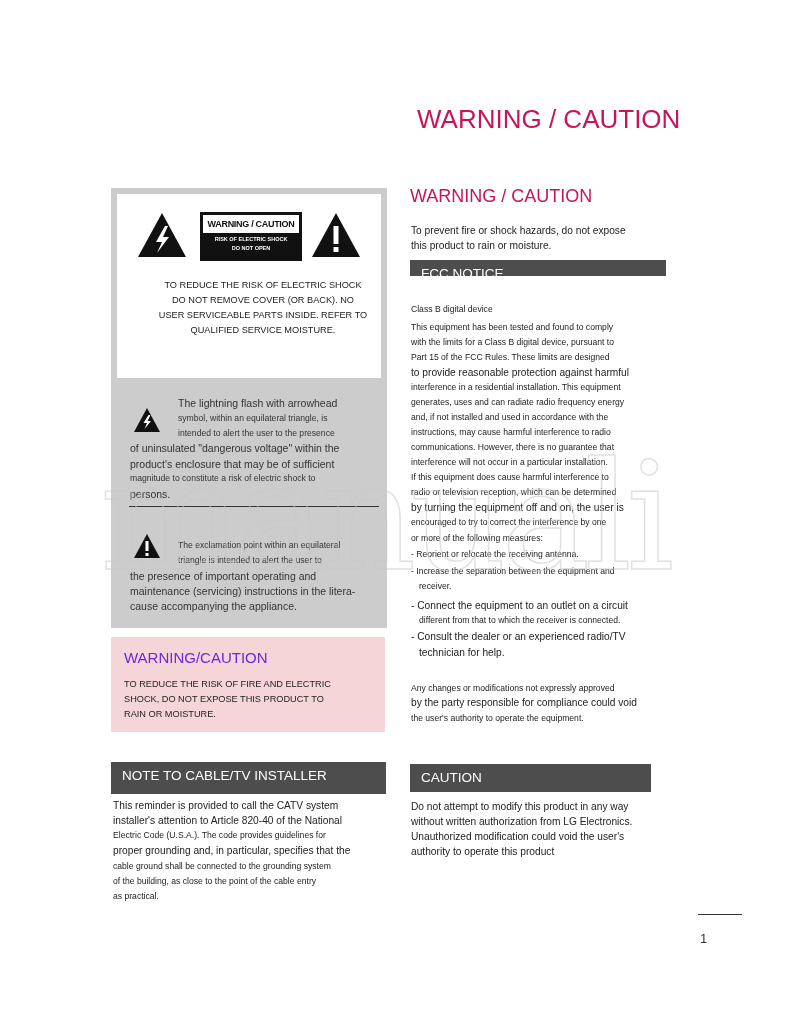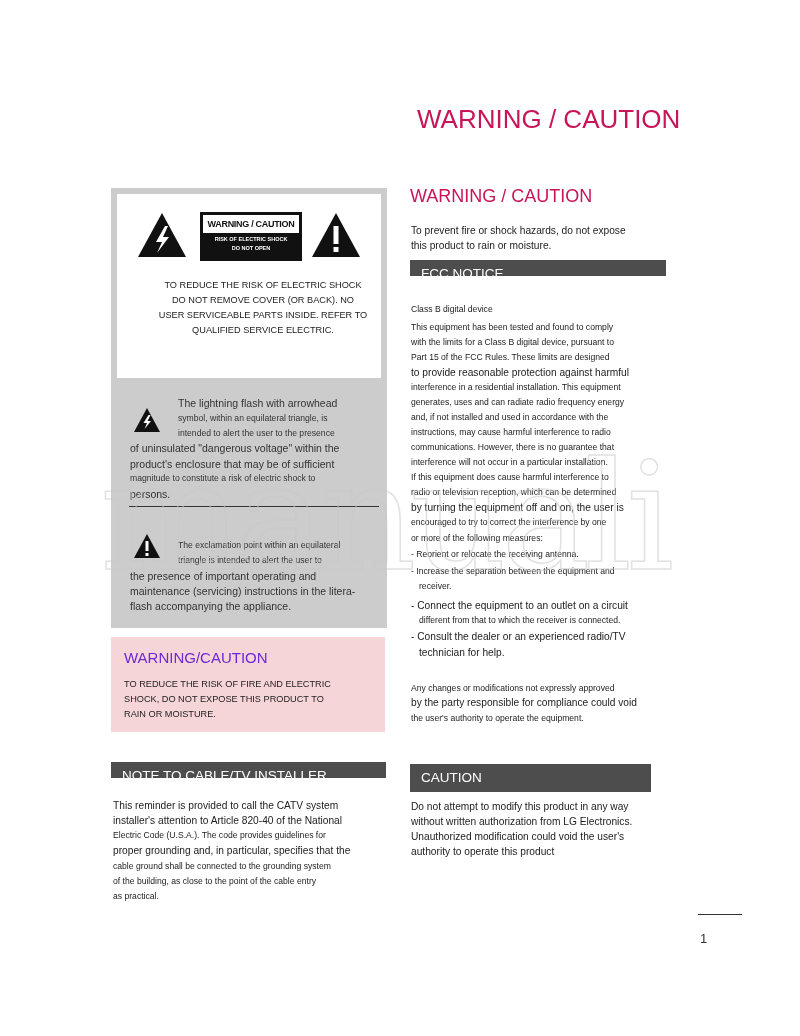--- a/index.html
+++ b/index.html
@@ -79,21 +79,21 @@
     <svg class="tri-big" style="left:194px" viewBox="0 0 50 46">
       <polygon points="25,1 49,45 1,45" fill="#111"></polygon>
       <rect x="22.5" y="14" width="5" height="18" fill="#fff"></rect>
       <rect x="22.5" y="35" width="5" height="5" fill="#fff"></rect>
     </svg>
   </div>
   <div class="lbl-text">
     <div>TO REDUCE THE RISK OF ELECTRIC SHOCK</div>
     <div>DO NOT REMOVE COVER (OR BACK). NO</div>
     <div>USER SERVICEABLE PARTS INSIDE. REFER TO</div>
-    <div>QUALIFIED SERVICE ELECTRIC.</div>
+    <div>QUALIFIED SERVICE MOISTURE.</div>
   </div>
 </div>
 
 <svg class="abs sym-tri" style="left:134px;top:408px" viewBox="0 0 26 24">
   <polygon points="13,0 26,24 0,24" fill="#111"></polygon>
   <polygon points="14.5,7 9.5,15 13,15 10.5,21 17,13 13.5,13 16.5,7" fill="#fff"></polygon>
 </svg>
 <div class="abs line" style="left:178px;top:397px;font-size:10.5px;color:#333">The lightning flash with arrowhead</div>
 <div class="abs line small" style="left:178px;top:413px;color:#333">symbol, within an equilateral triangle, is</div>
 <div class="abs line small" style="left:178px;top:428px;color:#333">intended to alert the user to the presence</div>
@@ -106,29 +106,29 @@
 
 <svg class="abs sym-tri" style="left:134px;top:534px" viewBox="0 0 26 24">
   <polygon points="13,0 26,24 0,24" fill="#111"></polygon>
   <rect x="11.5" y="7" width="3" height="10" fill="#fff"></rect>
   <rect x="11.5" y="19" width="3" height="3" fill="#fff"></rect>
 </svg>
 <div class="abs line small" style="left:178px;top:540px;color:#333">The exclamation point within an equilateral</div>
 <div class="abs line small" style="left:178px;top:555px;color:#333">triangle is intended to alert the user to</div>
 <div class="abs line" style="left:130px;top:570px;font-size:10.5px;color:#333">the presence of important operating and</div>
 <div class="abs line" style="left:130px;top:585px;font-size:10.5px;color:#333">maintenance (servicing) instructions in the litera-</div>
-<div class="abs line" style="left:130px;top:600px;font-size:10.5px;color:#333">flash accompanying the appliance.</div>
+<div class="abs line" style="left:130px;top:600px;font-size:10.5px;color:#333">cause accompanying the appliance.</div>
 
 <div class="abs pink-box"></div>
 <div class="abs pink-title">WARNING/CAUTION</div>
 <div class="abs pink-text" style="top:679px">TO REDUCE THE RISK OF FIRE AND ELECTRIC</div>
 <div class="abs pink-text" style="top:694px">SHOCK, DO NOT EXPOSE THIS PRODUCT TO</div>
 <div class="abs pink-text" style="top:709px">RAIN OR MOISTURE.</div>
 
-<div class="bar" style="left:111px;top:762px;width:275px;height:16px">
+<div class="bar" style="left:111px;top:762px;width:275px;height:32px">
   <span>NOTE TO CABLE/TV INSTALLER</span>
 </div>
 <div class="abs line t10" style="left:113px;top:800px">This reminder is provided to call the CATV system</div>
 <div class="abs line t10" style="left:113px;top:815px">installer's attention to Article 820-40 of the National</div>
 <div class="abs line t9" style="left:113px;top:830px">Electric Code (U.S.A.). The code provides guidelines for</div>
 <div class="abs line t10" style="left:113px;top:845px">proper grounding and, in particular, specifies that the</div>
 <div class="abs line t9" style="left:113px;top:861px">cable ground shall be connected to the grounding system</div>
 <div class="abs line t9" style="left:113px;top:876px">of the building, as close to the point of the cable entry</div>
 <div class="abs line t9" style="left:113px;top:891px">as practical.</div>
 

